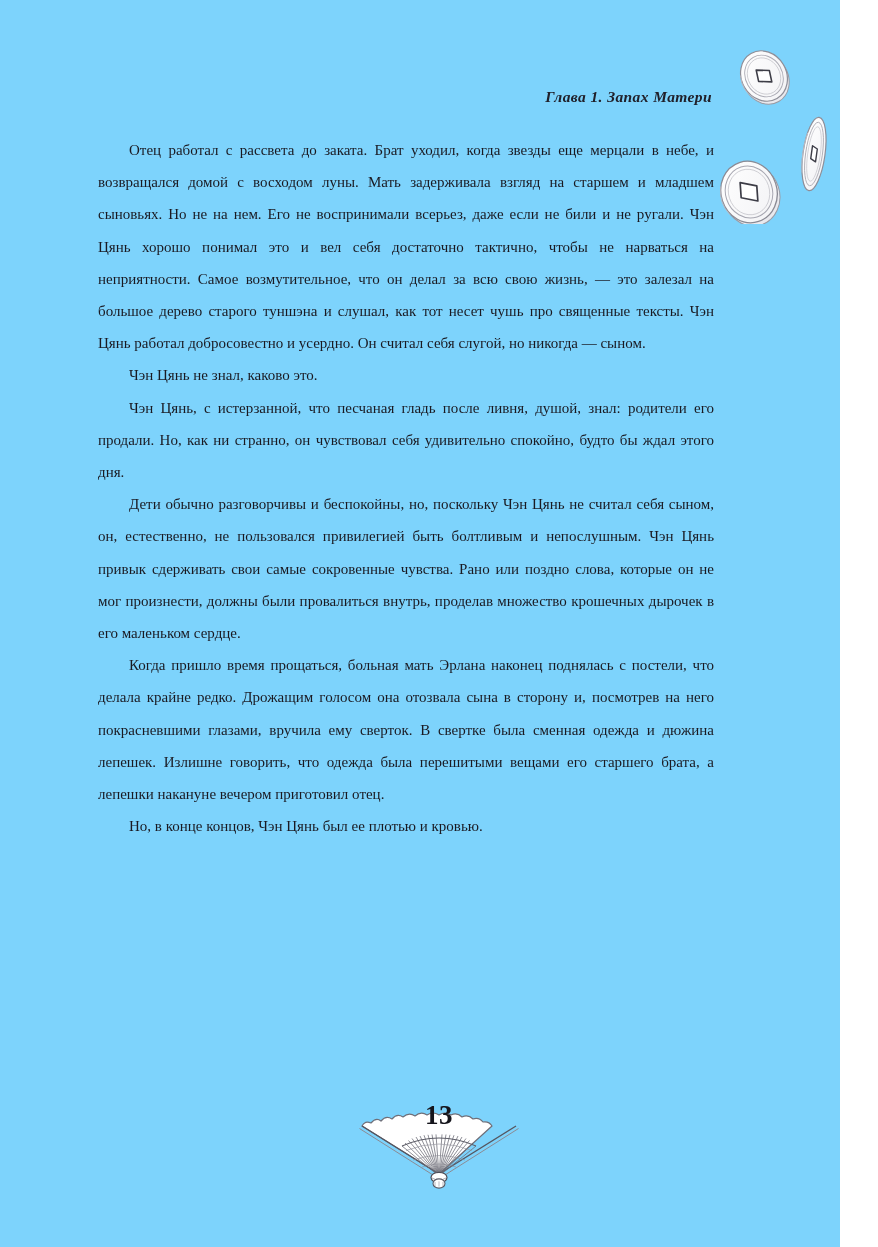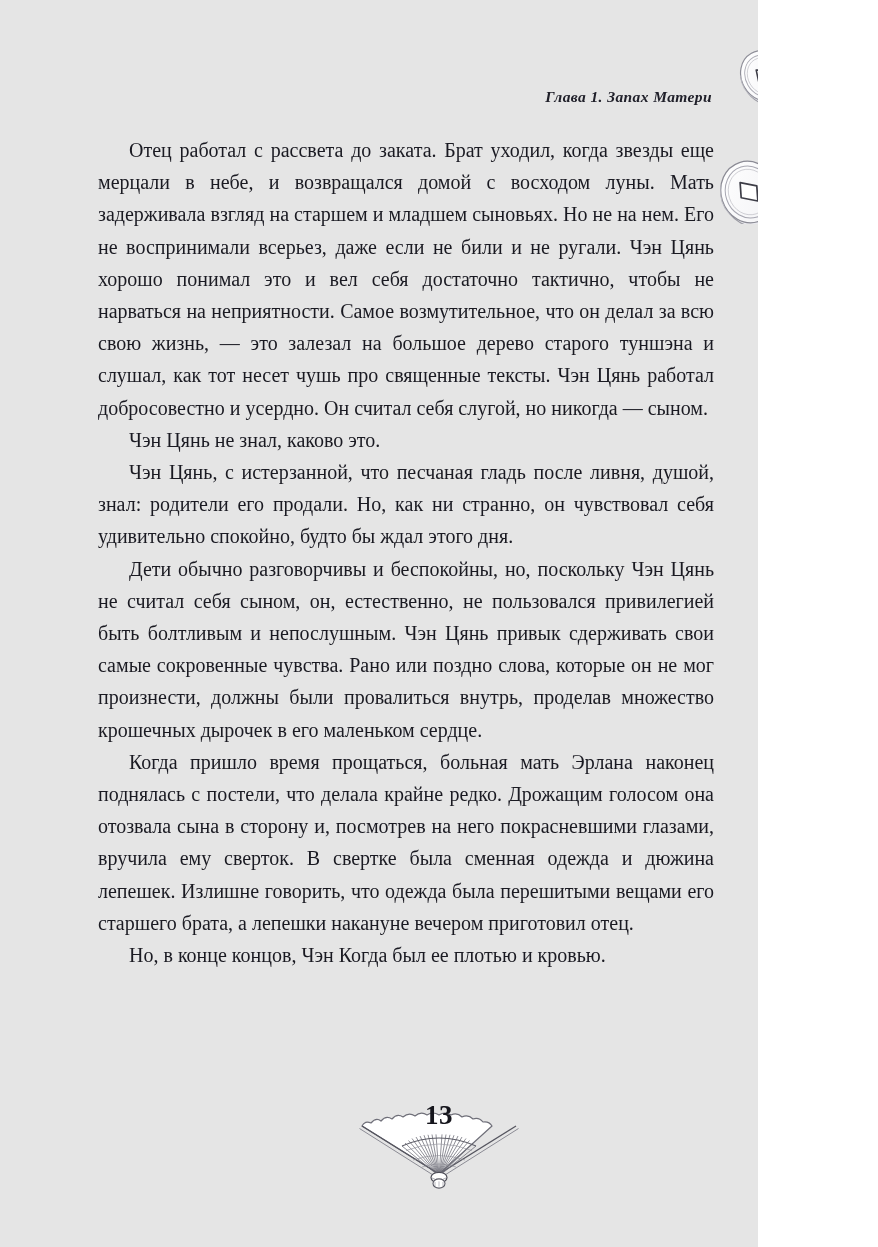--- a/index.html
+++ b/index.html
@@ -6,23 +6,23 @@
     margin: 0;
     padding: 0;
     background: #ffffff;
   }
   body {
     font-family: "Liberation Serif", "DejaVu Serif", serif;
     color: #1a1a22;
   }
   .page {
     position: relative;
-    width: 758px;
+    width: 840px;
     height: 1247px;
-    background: #e5e5e5;
+    background: #7dd3fc;
     overflow: hidden;
     box-sizing: border-box;
   }
 
   
   .running-head {
     position: absolute;
     left: 98px;
     top: 88px;
     width: 614px;
@@ -39,21 +39,21 @@
   .textblock {
     position: absolute;
     left: 98px;
     top: 134px;
     width: 616px;
   }
   .para {
     margin: 0;
     text-indent: 31px;
     text-align: justify;
-    font-size: 20px;
+    font-size: 15px;
     line-height: 32.2px;
     color: #1a1a22;
     hyphens: manual;
     -webkit-hyphens: manual;
   }
 
   
   .coins {
     position: absolute;
     left: 718px;
@@ -140,21 +140,21 @@
       </g>
     </svg>
   </div>
 
   <div class="textblock">
     <p class="para">Отец работал с рассвета до заката. Брат уходил, когда звезды еще мерцали в небе, и возвращался домой с восходом луны. Мать задерживала взгляд на старшем и младшем сыновьях. Но не на нем. Его не воспринимали всерьез, даже если не били и не ругали. Чэн Цянь хорошо понимал это и вел себя достаточно тактично, чтобы не нарваться на неприятности. Самое возмутительное, что он делал за всю свою жизнь, — это залезал на большое дерево старого туншэна и слушал, как тот несет чушь про священные тексты. Чэн Цянь работал добросовестно и усердно. Он считал себя слугой, но никогда — сыном.</p>
     <p class="para">Чэн Цянь не знал, каково это.</p>
     <p class="para">Чэн Цянь, с истерзанной, что песчаная гладь после ливня, душой, знал: родители его продали. Но, как ни странно, он чувствовал себя удивительно спокойно, будто бы ждал этого дня.</p>
     <p class="para">Дети обычно разговорчивы и беспокойны, но, поскольку Чэн Цянь не считал себя сыном, он, естественно, не пользовался привилегией быть болтливым и непослушным. Чэн Цянь привык сдерживать свои самые сокровенные чувства. Рано или поздно слова, которые он не мог произнести, должны были провалиться внутрь, проделав множество крошечных дырочек в его маленьком сердце.</p>
     <p class="para">Когда пришло время прощаться, больная мать Эрлана наконец поднялась с постели, что делала крайне редко. Дрожащим голосом она отозвала сына в сторону и, посмотрев на него покрасневшими глазами, вручила ему сверток. В свертке была сменная одежда и дюжина лепешек. Излишне говорить, что одежда была перешитыми вещами его старшего брата, а лепешки накануне вечером приготовил отец.</p>
-    <p class="para">Но, в конце концов, Чэн Когда был ее плотью и кровью.</p>
+    <p class="para">Но, в конце концов, Чэн Цянь был ее плотью и кровью.</p>
   </div>
 
   <div class="folio-wrap">
     <div class="fan">
       <svg width="186" height="112" viewBox="0 0 186 112" xmlns="http://www.w3.org/2000/svg">
 
         <path d="M 93 96
                  L 16 48
                  q 3 -6 9 -3 q 5 -6 10 -2 q 5 -6 11 -2 q 5 -6 11 -2
                  q 6 -5 12 -1 q 6 -5 12 -1 q 6 -4 12 0

